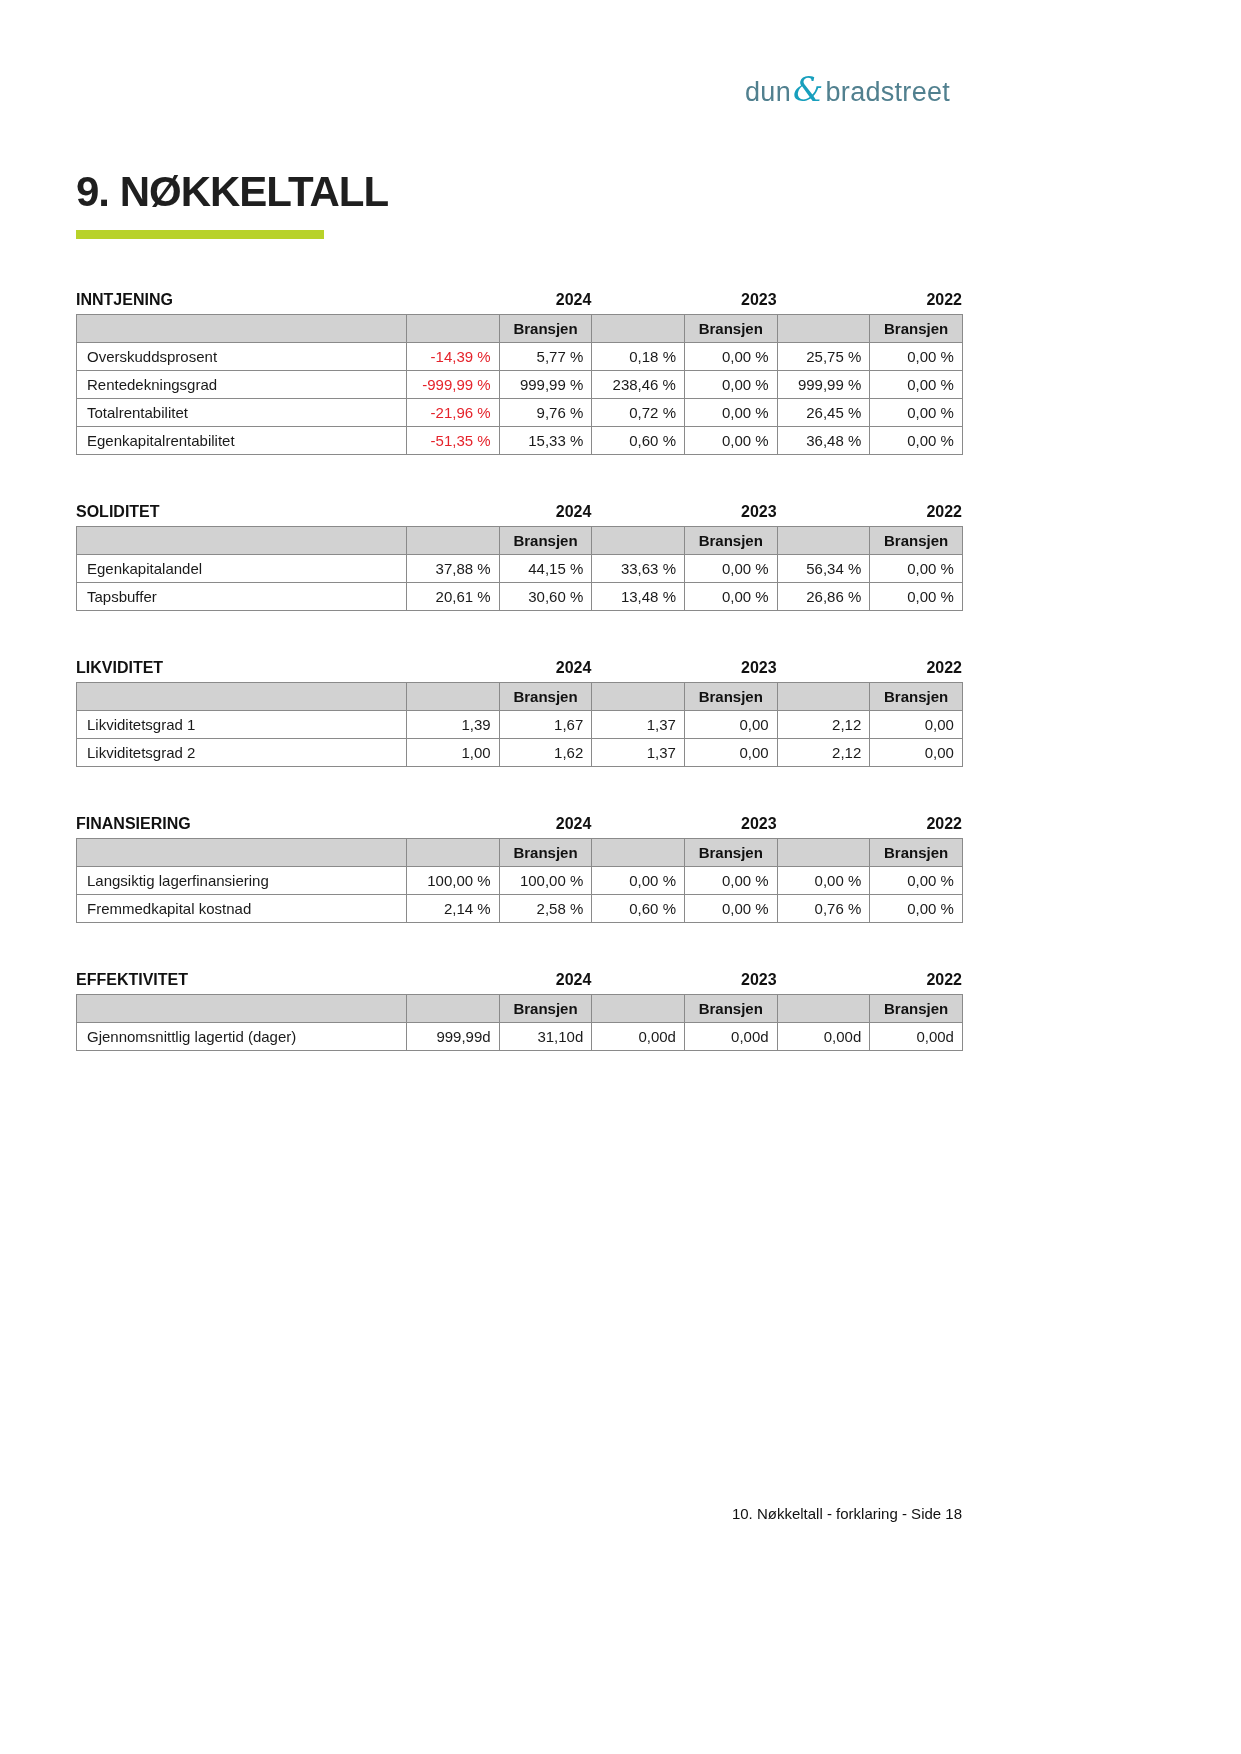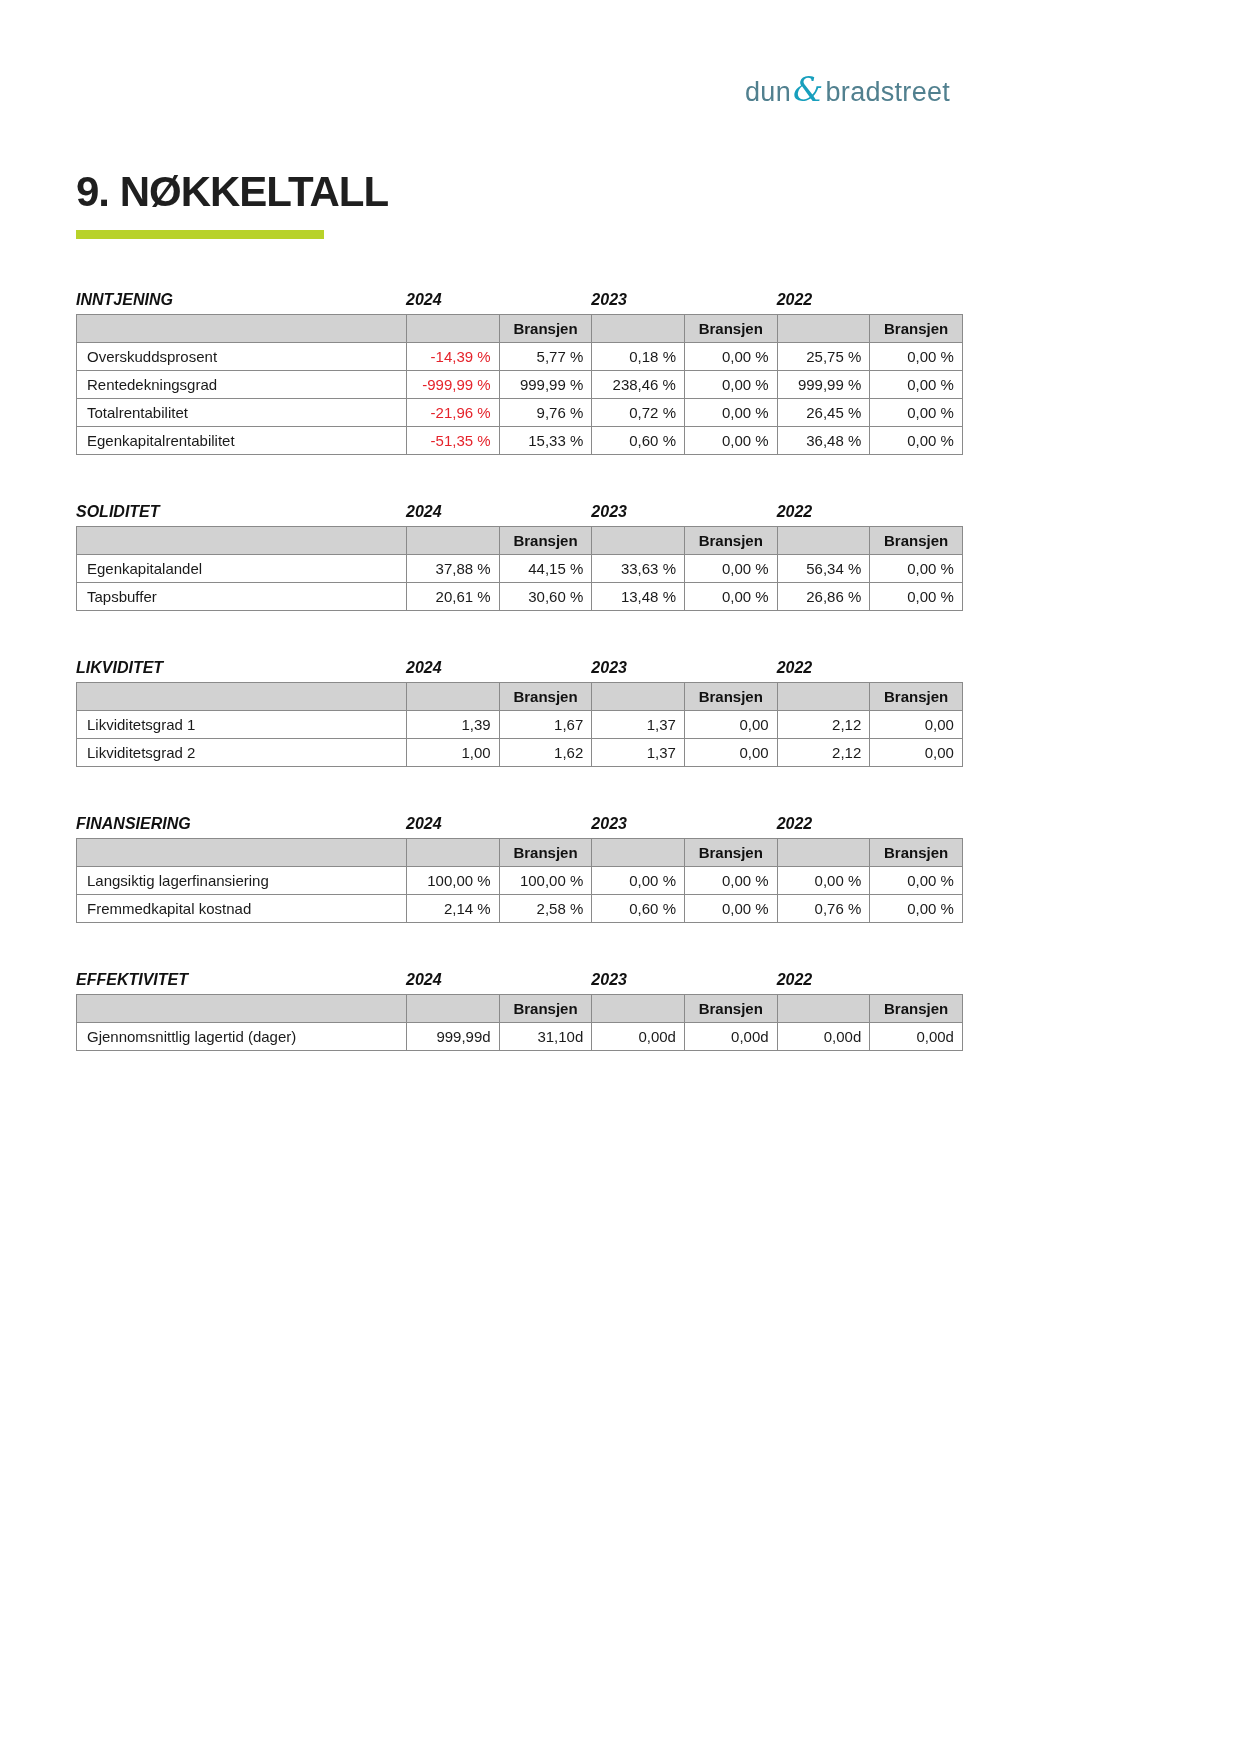--- a/index.html
+++ b/index.html
@@ -13,23 +13,23 @@
   .logo .amp { font-family:"DejaVu Serif", serif; font-style:italic; font-size:34px; color:#179fbd; margin:0 2px; line-height:1; }
 
   .content { position:absolute; left:64px; top:0; width:886px; }
 
   h1.title { margin-top:168px; font-size:42px; font-weight:800; letter-spacing:-1px; color:#1f1f1f; }
   .accent-bar { margin-top:14px; width:248px; height:9px; background:#b8d229; }
 
   section.sec { margin-top:48px; }
   section.sec.first { margin-top:52px; }
 
-  .sec-head { display:flex; width:886px; margin-bottom:5px; font-weight:bold; font-size:16px; color:#111; align-items:flex-end;font-style:italic; }
+  .sec-head { display:flex; width:886px; margin-bottom:5px; font-weight:bold; font-size:16px; color:#111; align-items:flex-end; }
   .sec-head .sec-title { flex:0 0 330px; text-transform:uppercase; }
-  .sec-head .yr { flex:0 0 185.33px; text-align:left; }
+  .sec-head .yr { flex:0 0 185.33px; text-align:right; }
 
   table.kpi { border-collapse:collapse; width:886px; table-layout:fixed; font-size:15px; }
   table.kpi col.c-name { width:330px; }
   table.kpi col.c-val { width:92.66px; }
   table.kpi th, table.kpi td { border:1px solid #8a8a8a; height:28px; padding:0 8px; vertical-align:middle; }
   table.kpi thead th { background:#d2d2d2; }
   table.kpi th.bransjen { text-align:center; font-weight:bold; color:#111; }
   table.kpi td.name { text-align:left; padding-left:10px; }
   table.kpi td.val { text-align:right; }
   table.kpi td.neg { color:#e5232b; }
@@ -311,14 +311,15 @@
             <td class="val">0,00d</td>
             <td class="val">0,00d</td>
             <td class="val">0,00d</td>
           </tr>
         </tbody>
       </table>
     </section>
 
   </div>
 
+  <div class="footer">10. Nøkkeltall - forklaring - Side 18</div>
 
 </div>
 
 </body></html>

